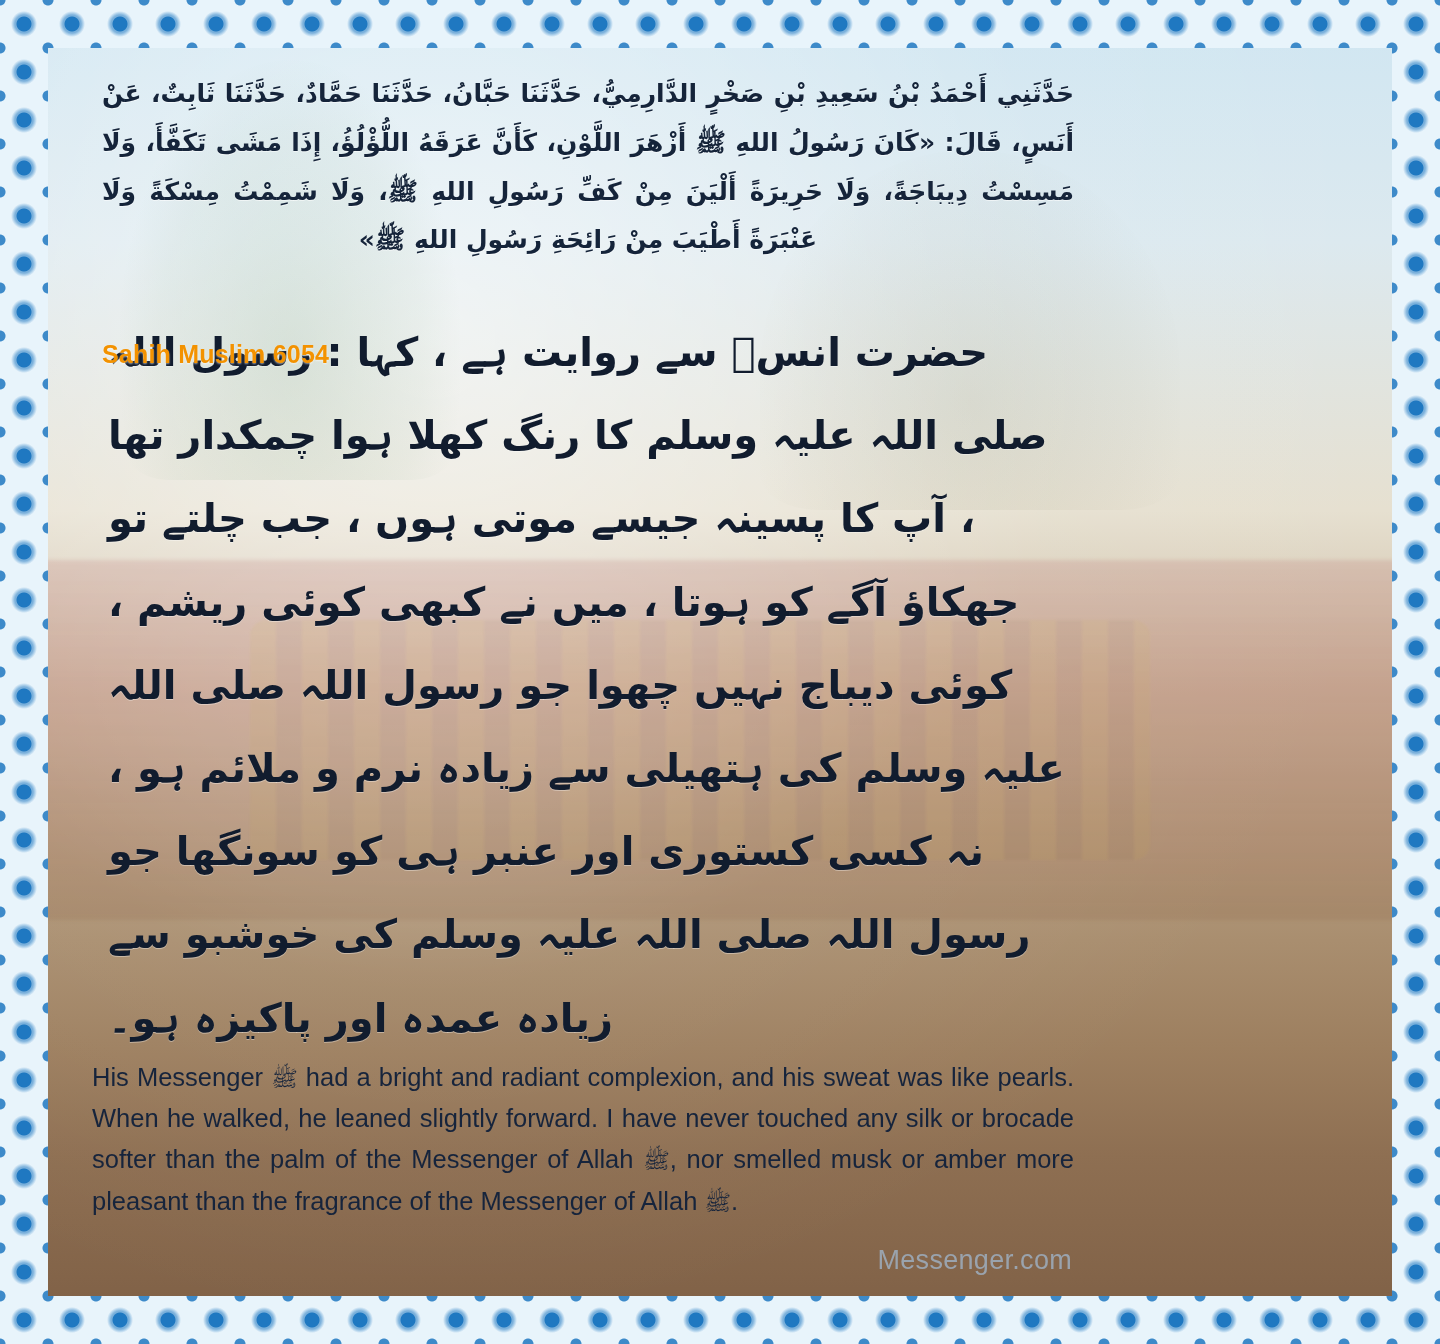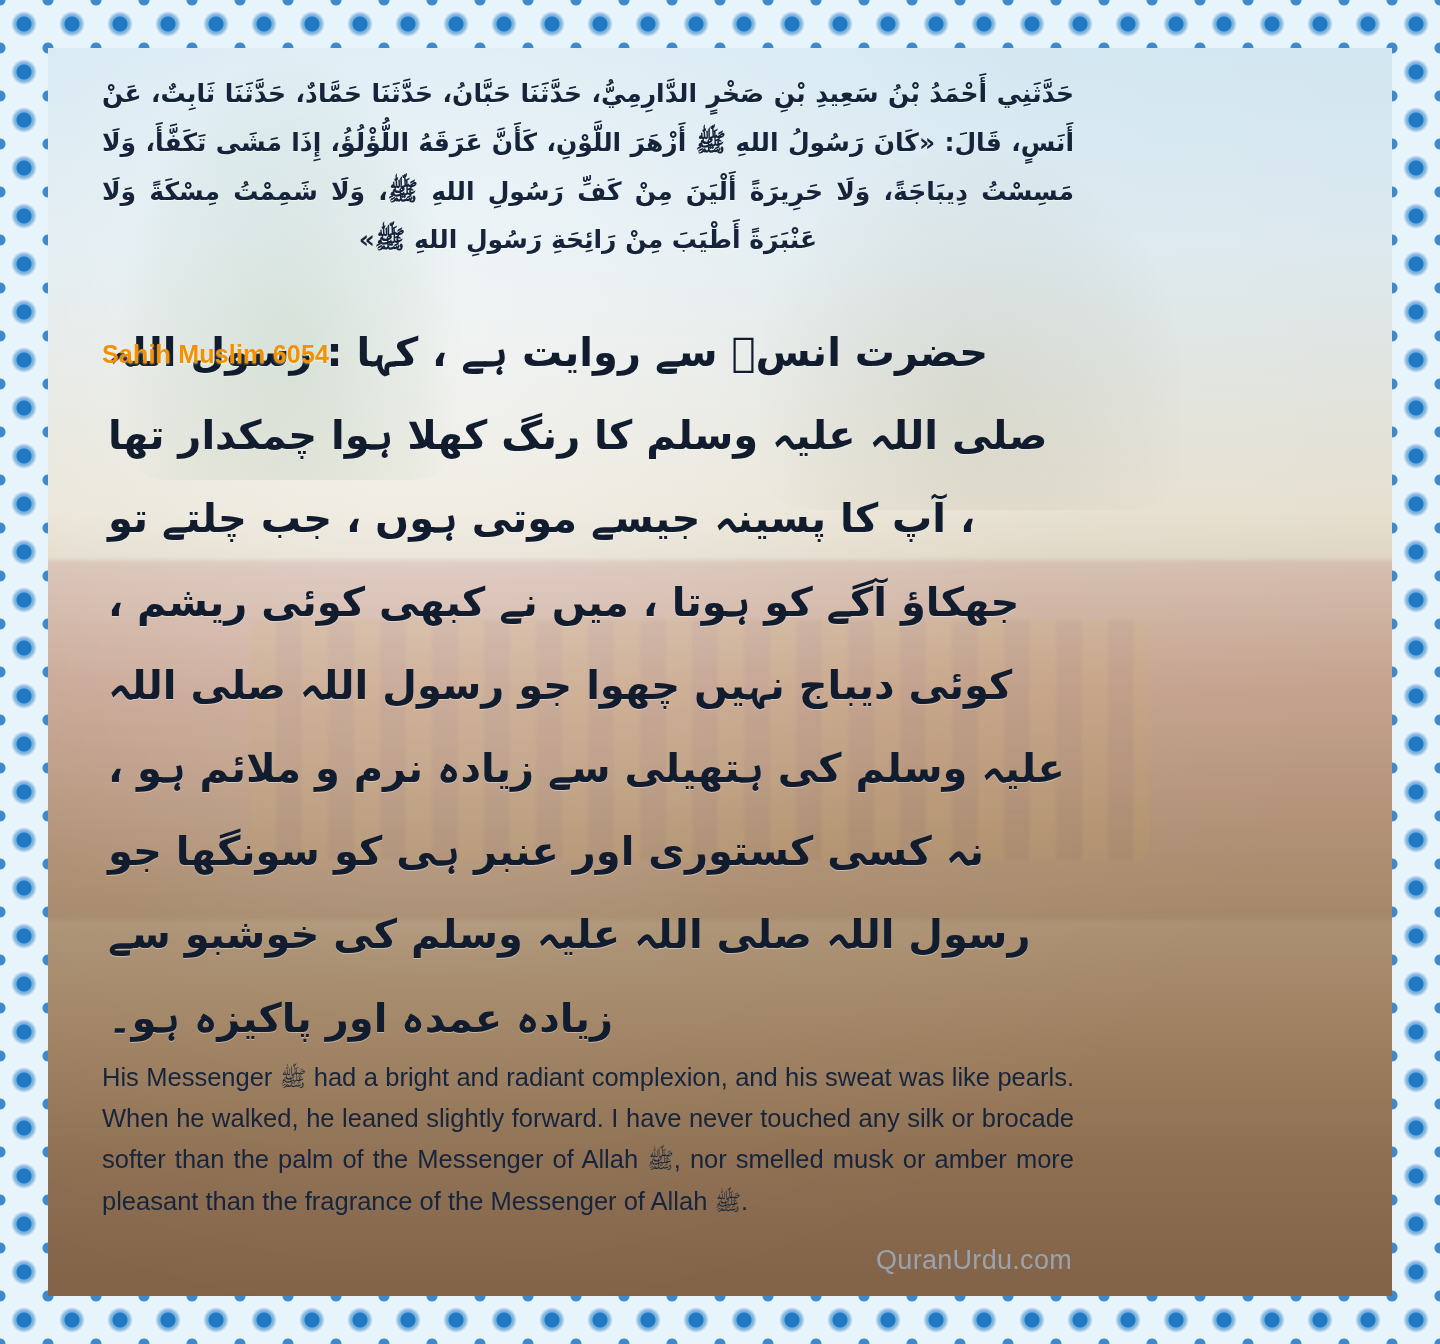--- a/index.html
+++ b/index.html
@@ -141,21 +141,21 @@
     color: #111c2e;
     font-weight: 600;
     margin: 46px 0 0 0;
     padding: 0 6px;
     text-shadow: 0 1px 0 rgba(255,255,255,0.35);
   }
 
   
   .english-block {
     position: absolute;
-    left: 54px;
+    left: 44px;
     right: 54px;
     bottom: 74px;
     font-family: "Liberation Sans", sans-serif;
     font-size: 25.5px;
     line-height: 1.62;
     color: #16243c;
     text-align: justify;
     font-weight: 400;
   }
   .english-block .sw {
@@ -198,16 +198,16 @@
     <div class="arabic-block">حَدَّثَنِي أَحْمَدُ بْنُ سَعِيدِ بْنِ صَخْرٍ الدَّارِمِيُّ، حَدَّثَنَا حَبَّانُ، حَدَّثَنَا حَمَّادٌ، حَدَّثَنَا ثَابِتٌ، عَنْ أَنَسٍ، قَالَ: «كَانَ رَسُولُ اللهِ ﷺ أَزْهَرَ اللَّوْنِ، كَأَنَّ عَرَقَهُ اللُّؤْلُؤُ، إِذَا مَشَى تَكَفَّأَ، وَلَا مَسِسْتُ دِيبَاجَةً، وَلَا حَرِيرَةً أَلْيَنَ مِنْ كَفِّ رَسُولِ اللهِ ﷺ، وَلَا شَمِمْتُ مِسْكَةً وَلَا عَنْبَرَةً أَطْيَبَ مِنْ رَائِحَةِ رَسُولِ اللهِ ﷺ»</div>
 
     <div class="reference">Sahih Muslim 6054</div>
 
     <div class="urdu-block">حضرت انسؓ سے روایت ہے ، کہا : رسول اللہ صلی اللہ علیہ وسلم کا رنگ کھلا ہوا چمکدار تھا ، آپ کا پسینہ جیسے موتی ہوں ، جب چلتے تو جھکاؤ آگے کو ہوتا ، میں نے کبھی کوئی ریشم ، کوئی دیباج نہیں چھوا جو رسول اللہ صلی اللہ علیہ وسلم کی ہتھیلی سے زیادہ نرم و ملائم ہو ، نہ کسی کستوری اور عنبر ہی کو سونگھا جو رسول اللہ صلی اللہ علیہ وسلم کی خوشبو سے زیادہ عمدہ اور پاکیزہ ہو۔</div>
 
     <div class="english-block">
       <span>His Messenger </span><span class="sw">ﷺ</span><span> had a bright and radiant complexion, and his sweat was like pearls. When he walked, he leaned slightly forward. I have never touched any silk or brocade softer than the palm of the Messenger of Allah </span><span class="sw">ﷺ</span><span>, nor smelled musk or amber more pleasant than the fragrance of the Messenger of Allah </span><span class="sw">ﷺ</span><span>.</span>
     </div>
 
-    <div class="site-credit">QuranUrdu.com</div>
+    <div class="site-credit">Messenger.com</div>
 
   </div>
 </div>
 
 </body></html>

